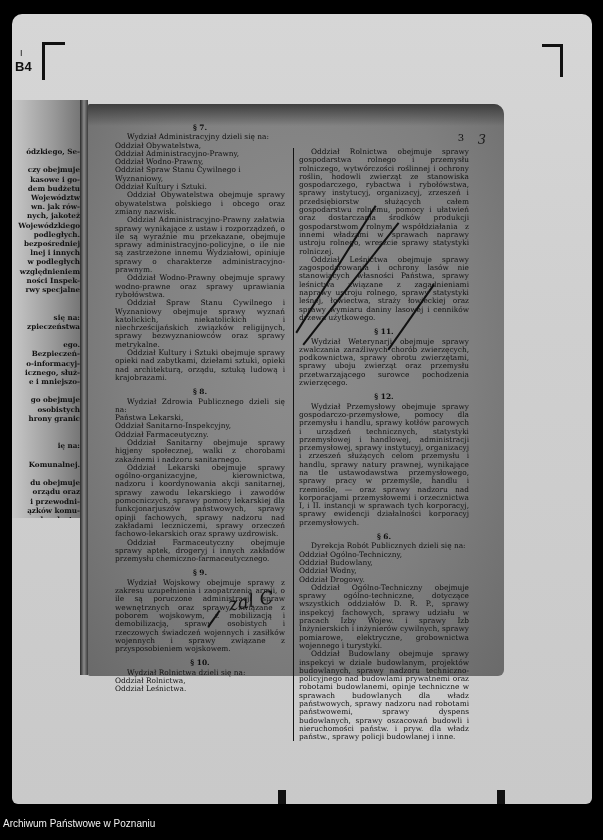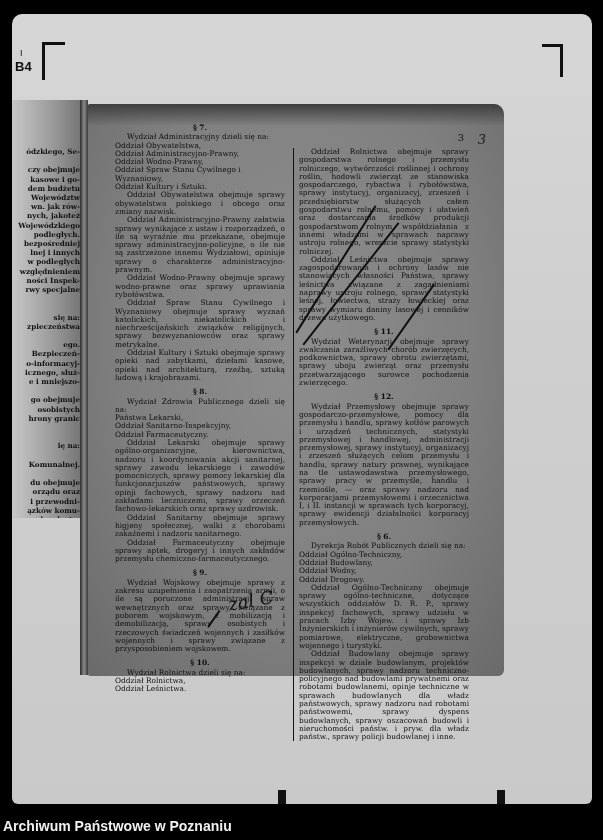--- a/index.html
+++ b/index.html
@@ -53,21 +53,21 @@
   .col .para { text-align:center; margin:6px 0 1px 0; font-weight:bold; }
   .col .head { text-indent:12px; }
   .col .head b { font-weight:normal; }
   .col .lst { margin:0; text-align:left; }
 
   .strike { position:absolute; height:1.5px; background:#111; transform-origin:left center; }
   .handwriting { position:absolute; left:228px; top:590px; font-size:18px; font-style:italic;
     font-family:"DejaVu Serif", serif; color:#111; transform:rotate(-10deg); }
 
   .footer { position:absolute; left:3px; top:818px; font-family:"Liberation Sans", sans-serif;
-    font-size:14px; font-weight:bold; color:#f0f0f0; }
+    font-size:10px; font-weight:normal; color:#f0f0f0; }
   .tear { position:absolute; bottom:36px; width:8px; height:14px; background:#111; }
 </style>
 </head>
 <body>
 
 <div class="film"></div>
 
 <div class="film-label">
   <span class="small">I</span>
   <span>B4</span>
@@ -145,28 +145,28 @@
       <p class="head"><b>Wydział Administracyjny</b> dzieli się na:</p>
       <p class="lst">Oddział Obywatelstwa,</p>
       <p class="lst">Oddział Administracyjno-Prawny,</p>
       <p class="lst">Oddział Wodno-Prawny,</p>
       <p class="lst">Oddział Spraw Stanu Cywilnego i Wyznaniowy,</p>
       <p class="lst">Oddział Kultury i Sztuki.</p>
       <p class="ind">Oddział Obywatelstwa obejmuje sprawy obywatelstwa polskiego i obcego oraz zmiany nazwisk.</p>
       <p class="ind">Oddział Administracyjno-Prawny załatwia sprawy wynikające z ustaw i rozporządzeń, o ile są wyraźnie mu przekazane, obejmuje sprawy administracyjno-policyjne, o ile nie są zastrzeżone innemu Wydziałowi, opiniuje sprawy o charakterze administracyjno-prawnym.</p>
       <p class="ind">Oddział Wodno-Prawny obejmuje sprawy wodno-prawne oraz sprawy uprawiania rybołówstwa.</p>
       <p class="ind">Oddział Spraw Stanu Cywilnego i Wyznaniowy obejmuje sprawy wyznań katolickich, niekatolickich i niechrześcijańskich związków religijnych, sprawy bezwyznaniowców oraz sprawy metrykalne.</p>
-      <p class="ind">Oddział Kultury i Sztuki obejmuje sprawy opieki nad zabytkami, dziełami kasowe, opieki nad architekturą, rzeźbą, sztuką ludową i krajobrazami.</p>
+      <p class="ind">Oddział Kultury i Sztuki obejmuje sprawy opieki nad zabytkami, dziełami sztuki, opieki nad architekturą, orządu, sztuką ludową i krajobrazami.</p>
       <p class="para">§ 8.</p>
       <p class="head"><b>Wydział Zdrowia Publicznego</b> dzieli się na:</p>
       <p class="lst">Państwa Lekarski,</p>
       <p class="lst">Oddział Sanitarno-Inspekcyjny,</p>
       <p class="lst">Oddział Farmaceutyczny.</p>
+      <p class="ind">Oddział Sanitarny obejmuje sprawy higjeny społecznej, walki z chorobami zakaźnemi i nadzoru sanitarnego.</p>
       <p class="ind">Oddział Lekarski obejmuje sprawy ogólno-organizacyjne, kierownictwa, nadzoru i koordynowania akcji sanitarnej, sprawy zawodu lekarskiego i zawodów pomocniczych, sprawy pomocy lekarskiej dla funkcjonarjuszów państwowych, sprawy opinji fachowych, sprawy nadzoru nad zakładami leczniczemi, sprawy orzeczeń fachowo-lekarskich oraz sprawy uzdrowisk.</p>
-      <p class="ind">Oddział Sanitarny obejmuje sprawy higjeny społecznej, walki z chorobami zakaźnemi i nadzoru sanitarnego.</p>
       <p class="ind">Oddział Farmaceutyczny obejmuje sprawy aptek, drogeryj i innych zakładów przemysłu chemiczno-farmaceutycznego.</p>
       <p class="para">§ 9.</p>
       <p class="head"><b>Wydział Wojskowy</b> obejmuje sprawy z zakresu uzupełnienia i zaopatrzenia armji, o ile są poruczone administracji spraw wewnętrznych oraz sprawy związane z poborem wojskowym, z mobilizacją i demobilizacją, sprawy osobistych i rzeczowych świadczeń wojennych i zasiłków wojennych i sprawy związane z przysposobieniem wojskowem.</p>
       <p class="para">§ 10.</p>
       <p class="head"><b>Wydział Rolnictwa</b> dzieli się na:</p>
       <p class="lst">Oddział Rolnictwa,</p>
       <p class="lst">Oddział Leśnictwa.</p>
     </div>
   <div class="col col-right" id="col-right">
       <p class="ind">Oddział Rolnictwa obejmuje sprawy gospodarstwa rolnego i przemysłu rolniczego, wytwórczości roślinnej i ochrony roślin, hodowli zwierząt ze stanowiska gospodarczego, rybactwa i rybołówstwa, sprawy instytucyj, organizacyj, zrzeszeń i przedsiębiorstw służących całem gospodarstwu rolnemu, pomocy i ułatwień oraz dostarczania środków produkcji gospodarstwom rolnym, współdziałania z innemi władzami w sprawach naprawy ustroju rolnego, wreszcie sprawy statystyki rolniczej.</p>

